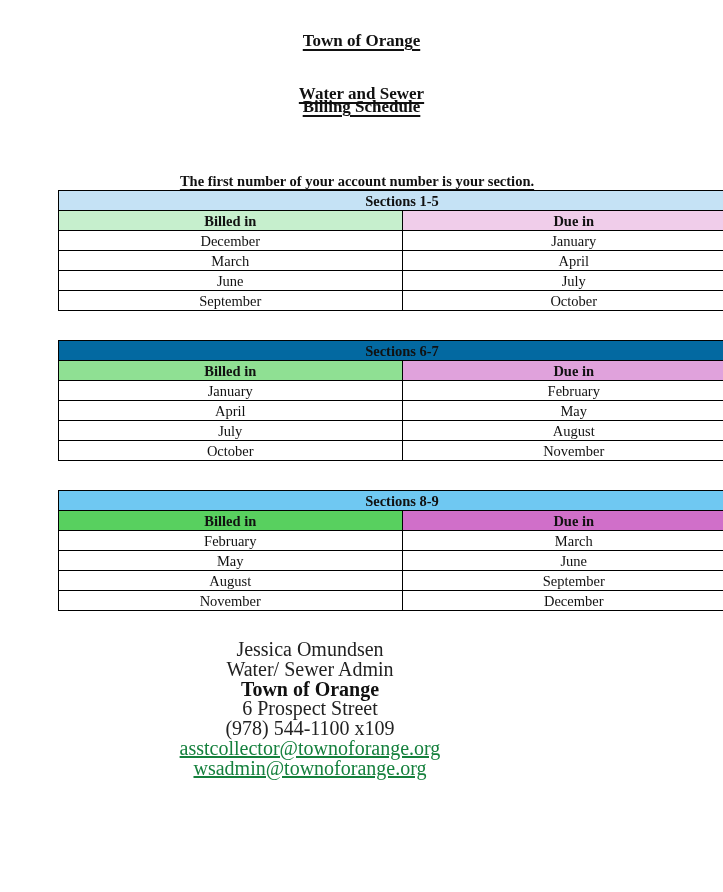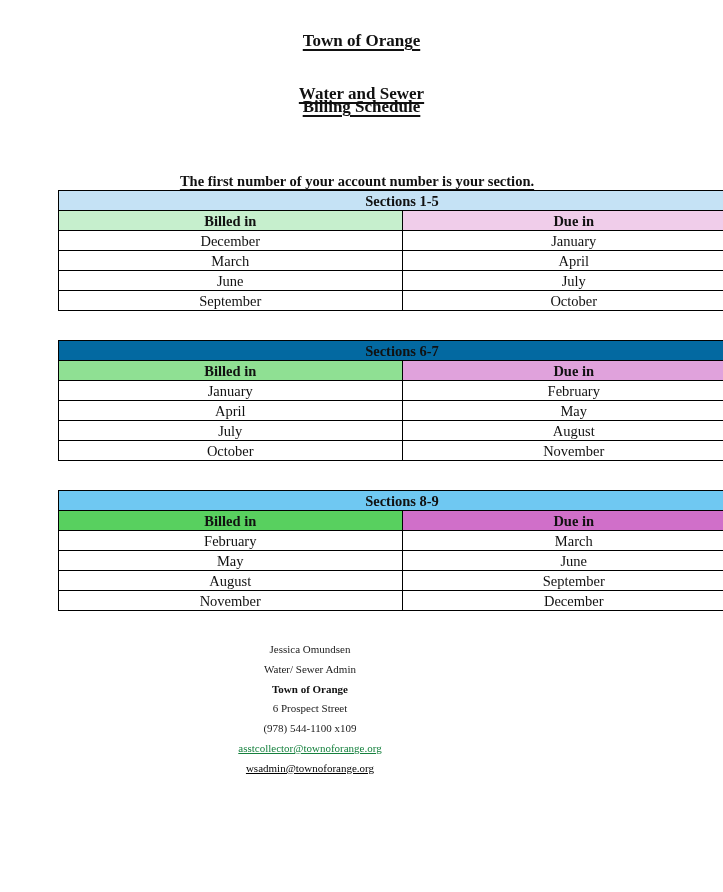--- a/index.html
+++ b/index.html
@@ -5,24 +5,24 @@
   html, body { margin: 0; padding: 0; background: #ffffff; }
   body { width: 723px; height: 892px; position: relative; font-family: "Liberation Serif", serif; color: #111; overflow: hidden; }
   .title { position: absolute; left: 0; width: 723px; text-align: center; font-weight: bold; font-size: 17px; }
   .title span { text-decoration: underline; text-decoration-thickness: 2px; text-underline-offset: 3px; }
   .note { position: absolute; left: 0; width: 714px; top: 159px; text-align: center; font-weight: bold; font-size: 14.5px; margin-top: 14px; }
   .note span { text-decoration: underline; text-decoration-thickness: 2px; text-underline-offset: 3px; }
   table.sched { position: absolute; left: 58px; width: 688px; border-collapse: collapse; font-size: 14.5px; table-layout: fixed; }
   table.sched td { border: 1px solid #000; height: 19px; padding: 0; text-align: center; line-height: 18px; }
   table.sched td.sec { font-weight: bold; }
   table.sched td.hdr { font-weight: bold; text-align: center; }
-  .contact { position: absolute; left: 0; width: 620px; top: 640px; text-align: center; font-size: 11px; line-height: 19.8px; color: #222; }
+  .contact { position: absolute; left: 0; width: 620px; top: 640px; text-align: center; font-size: 20px; line-height: 19.8px; color: #222; }
   .contact .b { font-weight: bold; color: #111; }
   .contact a { color: #15803d; text-decoration: underline; }
-  .contact a.alt { color: #000000; }
+  .contact a.alt { color: #15803d; }
 </style>
 </head>
 <body>
 
 <div class="title" style="top:31px;"><span>Town of Orange</span></div>
 <div class="title" style="top:72px;margin-top:12px;"><span>Water and Sewer</span></div>
 <div class="title" style="top:97px;"><span>Billing Schedule</span></div>
 
 <div class="note"><span>The first number of your account number is your section.</span></div>
 

